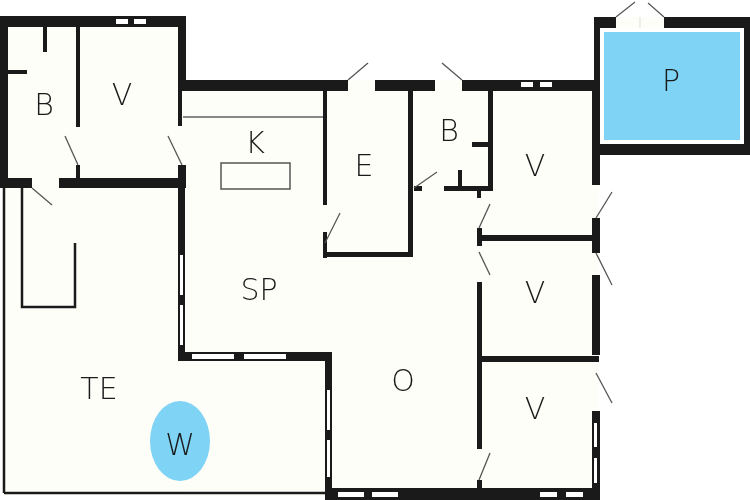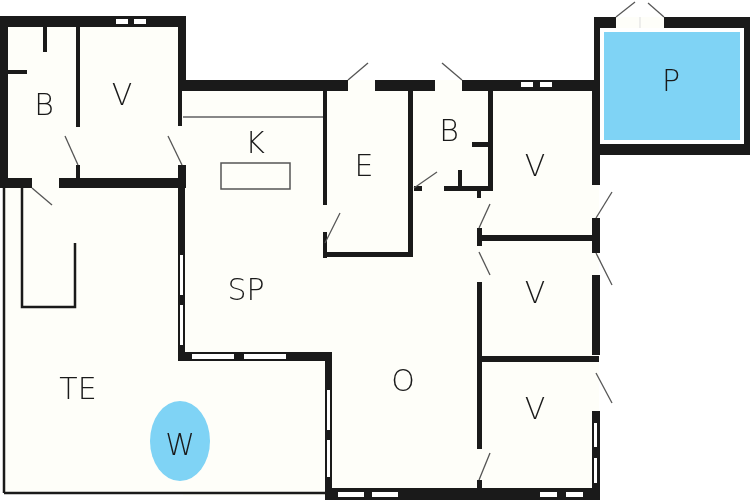--- a/index.html
+++ b/index.html
@@ -136,18 +136,18 @@
   <ellipse cx="180" cy="441" rx="30" ry="40" fill="#7fd3f5"></ellipse>
 </svg>
 
 <div class="label" style="left:44px;top:105px">B</div>
 <div class="label" style="left:122px;top:95px">V</div>
 <div class="label" style="left:255px;top:143px">K</div>
 <div class="label" style="left:364px;top:166px">E</div>
 <div class="label" style="left:449px;top:131px">B</div>
 <div class="label" style="left:535px;top:166px">V</div>
 <div class="label" style="left:671px;top:81px">P</div>
-<div class="label" style="left:246px;top:290px">SP</div>
+<div class="label" style="left:259px;top:290px">SP</div>
 <div class="label" style="left:535px;top:293px">V</div>
 <div class="label" style="left:403px;top:381px">O</div>
-<div class="label" style="left:78px;top:389px">TE</div>
+<div class="label" style="left:99px;top:389px">TE</div>
 <div class="label" style="left:535px;top:409px">V</div>
 <div class="label" style="left:180px;top:445px">W</div>
 
 </body></html>

